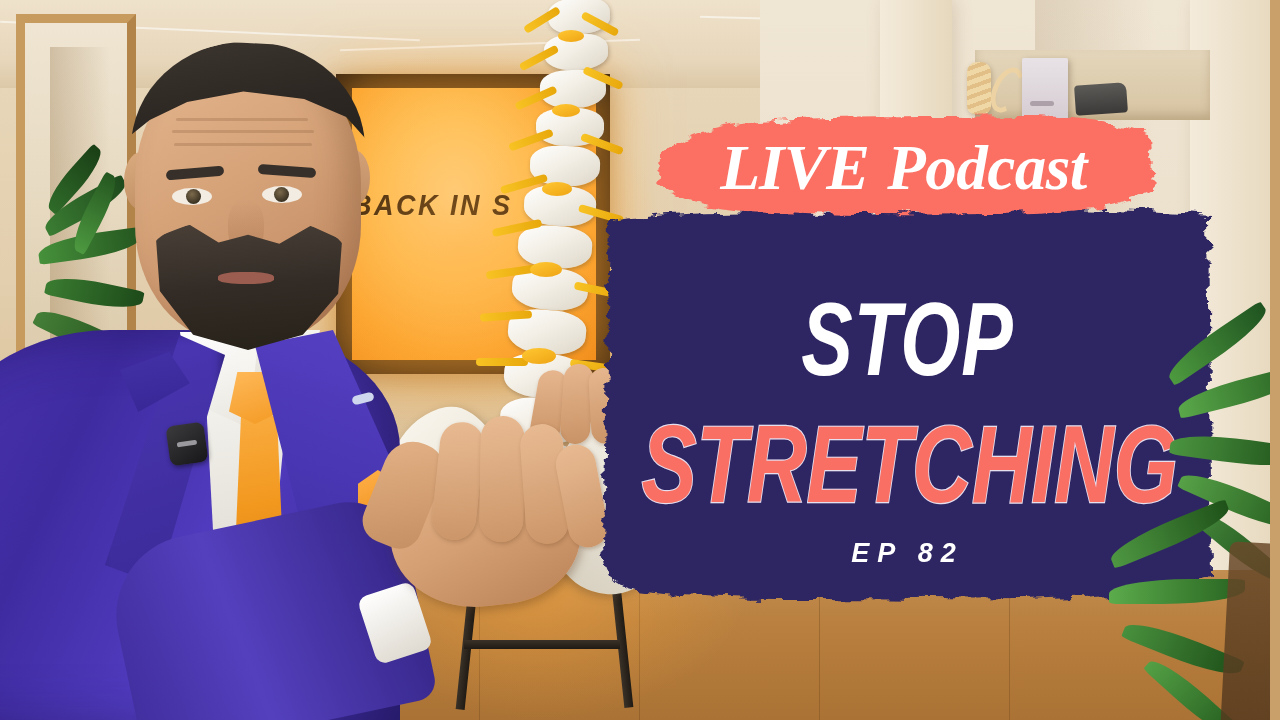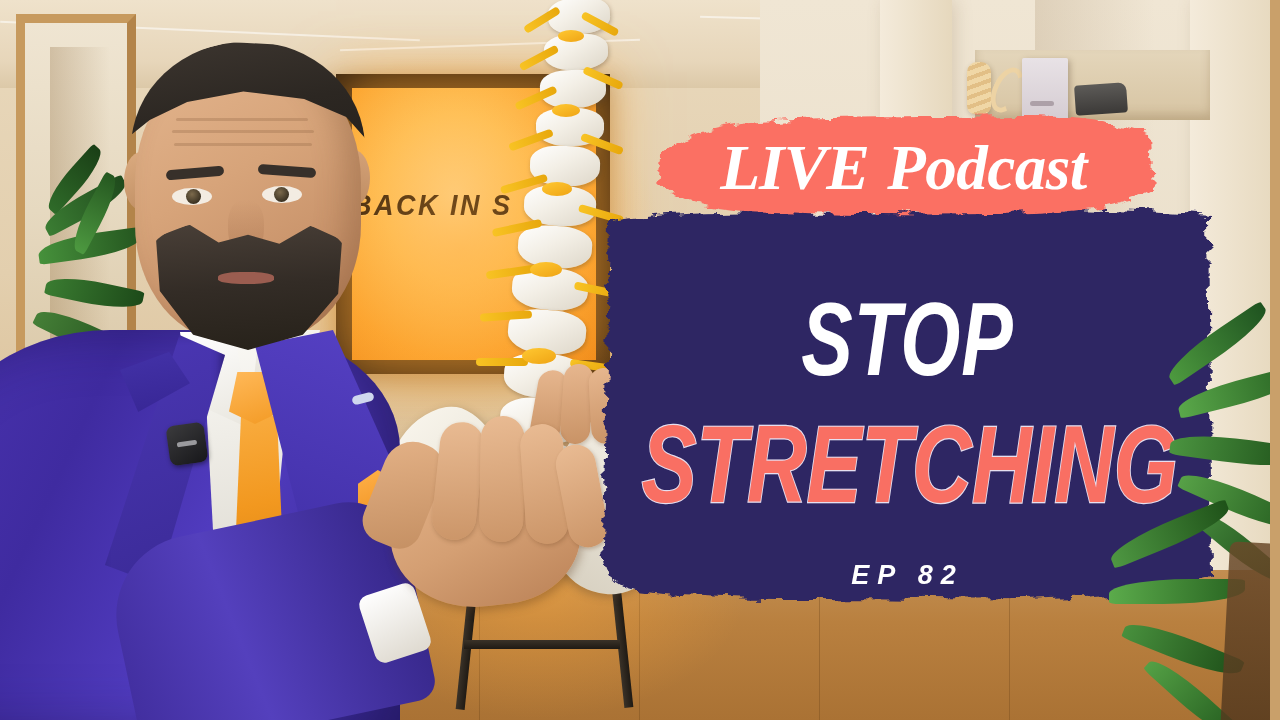--- a/index.html
+++ b/index.html
@@ -456,21 +456,21 @@
     font-size:96px;
     line-height:1;
     letter-spacing:0px;
     transform:scaleX(.86) scaleY(1.14);
     transform-origin:center top;
     white-space:nowrap;
     -webkit-text-stroke:2px #e6dff0;
     paint-order: stroke fill;
   }
   .txt-ep {
-    position:absolute; left:600px; top:560px; width:615px;
+    position:absolute; left:600px; top:538px; width:615px;
     z-index:22;
     text-align:center;
     color:#ffffff;
     font-family:"Liberation Sans", sans-serif;
     font-weight:bold;
     font-size:27px;
     letter-spacing:8px;
     white-space:nowrap;
   }
 

